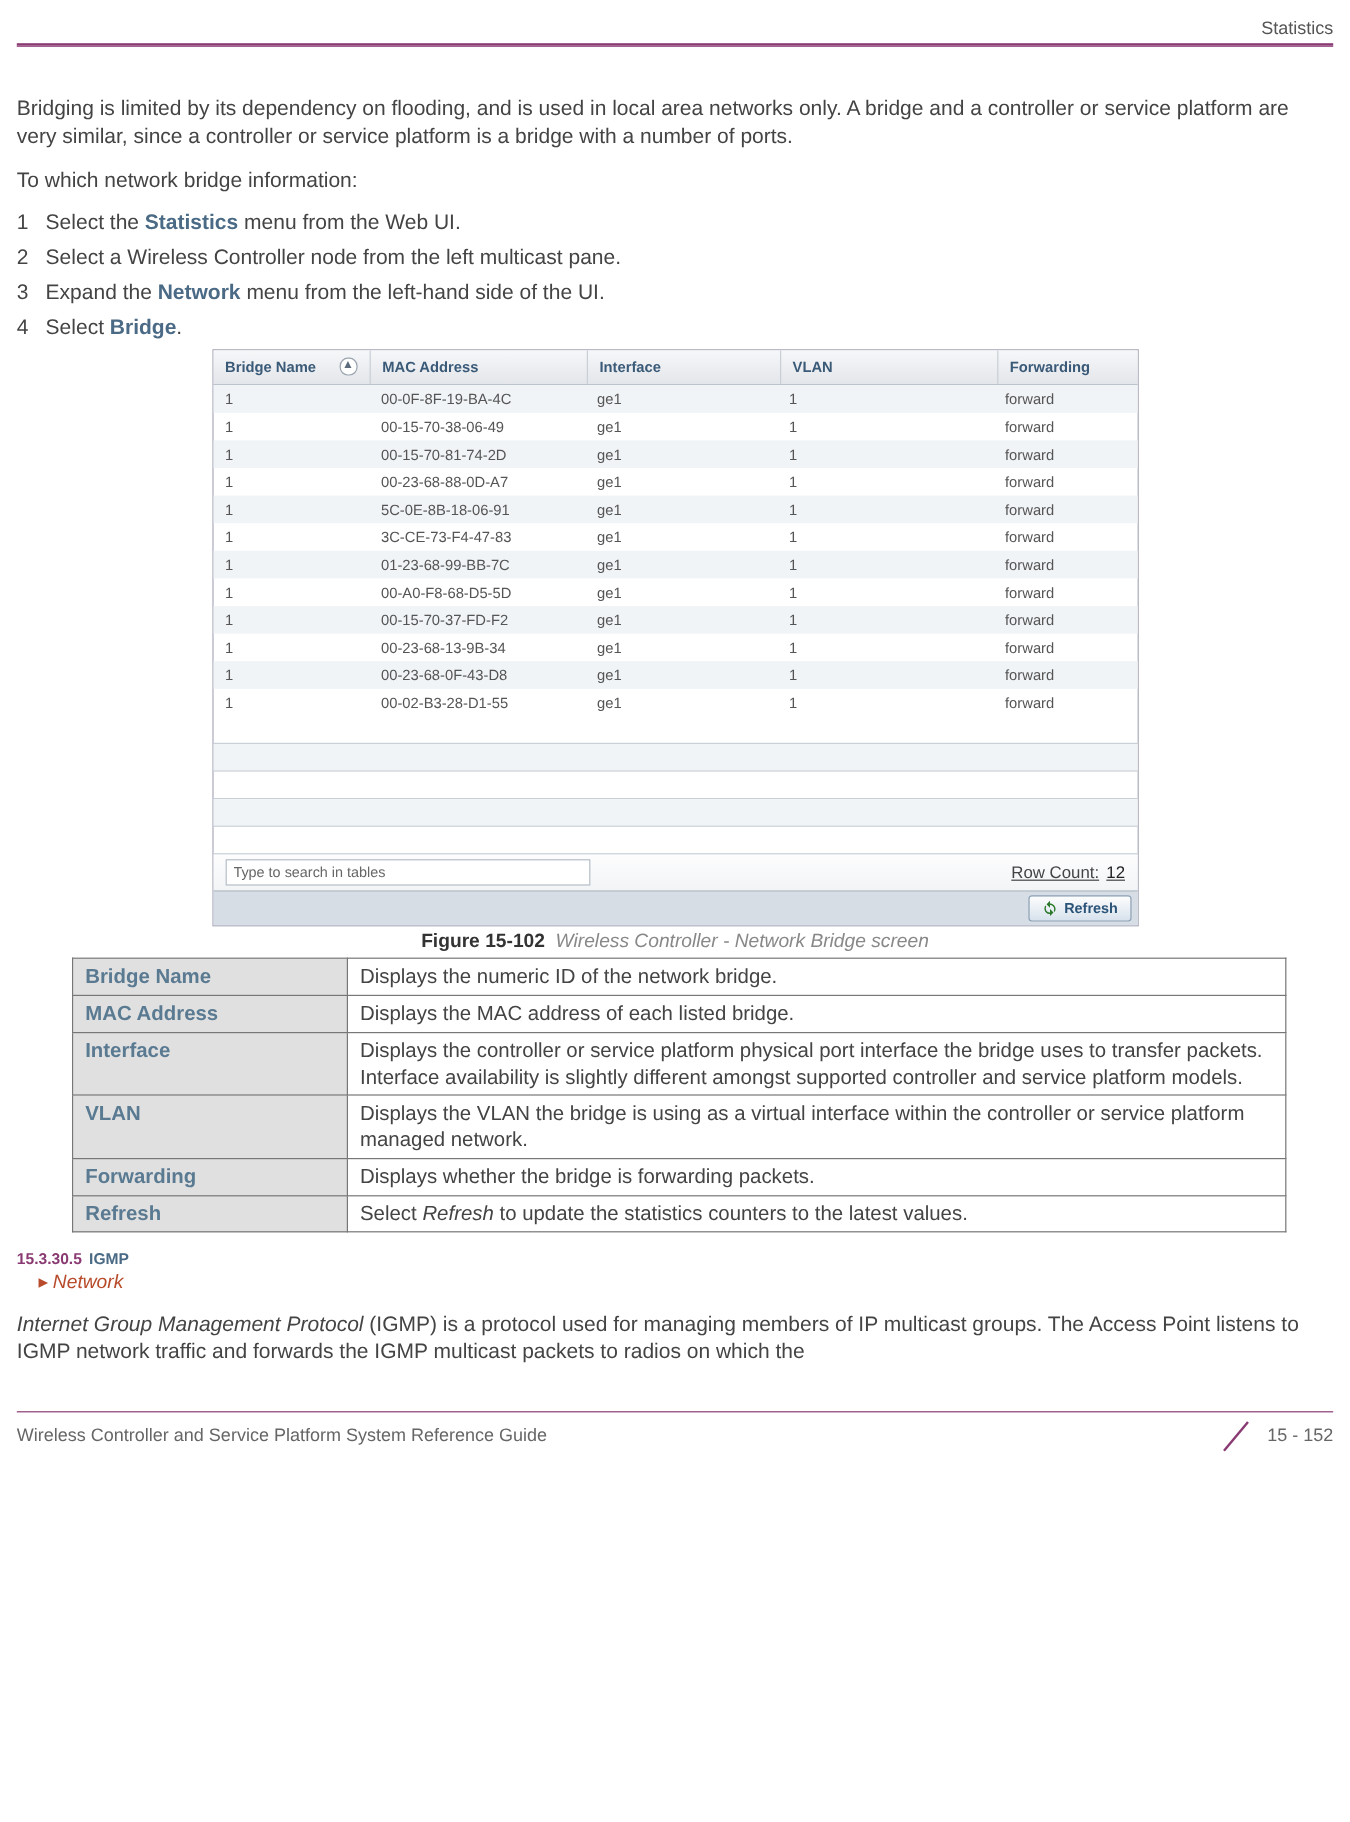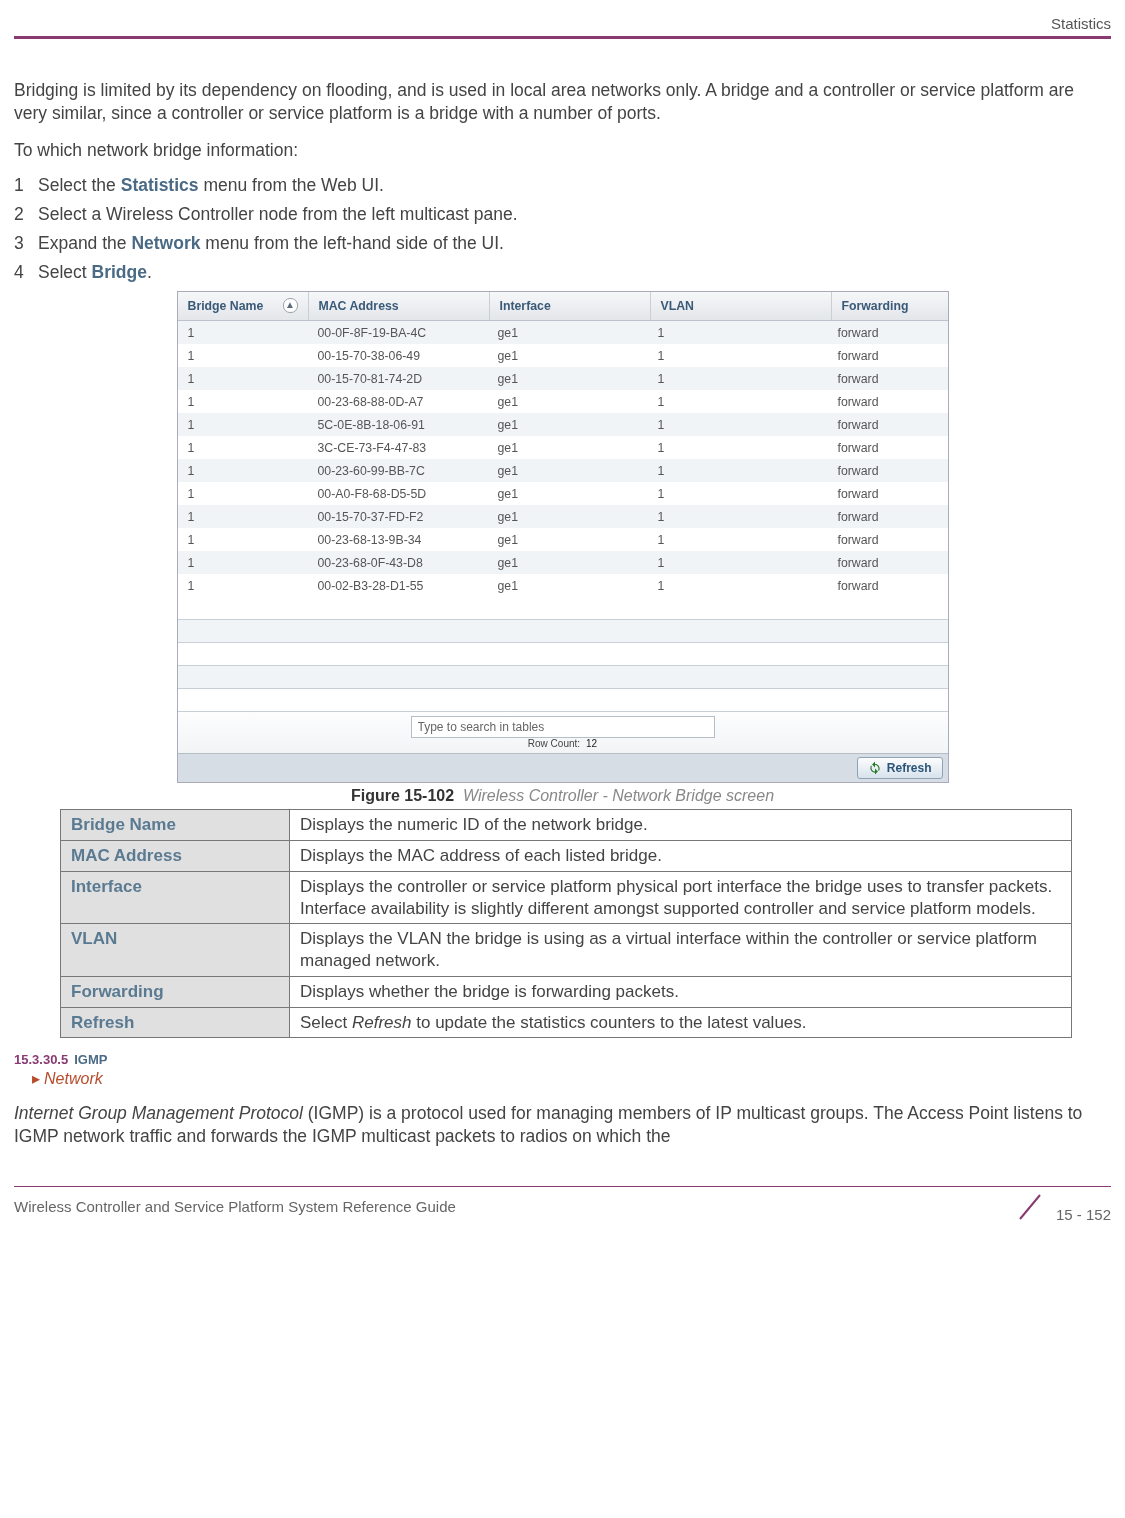--- a/index.html
+++ b/index.html
@@ -101,32 +101,31 @@
   .empty-row { height: 22px; }
   .empty-row.alt { background: #f1f4f7; }
   .ss-sep { height:1px; background:#c9cfd6; }
   .ss-search-row {
     display:flex;
     align-items:center;
     justify-content:space-between;
     border-top:1px solid #c9cfd6;
     background: linear-gradient(#fdfdfe,#f2f4f6);
     padding: 4px 10px;
-    flex-direction: column;
   }
   .ss-search-input {
     width: 290px;
     border: 1px solid #b5bdc6;
     font-size: 12px;
     padding: 3px 6px;
     color: #666;
     background: #fff;
     font-style: normal;
   }
-  .rowcount { font-size: 10px; color:#444; }
+  .rowcount { font-size: 14px; color:#444;text-decoration:underline; }
   .rowcount .n { margin-left:6px; color:#222; }
   .ss-foot {
     background:#d6dde4;
     border-top:1px solid #b5bdc6;
     padding:3px 5px;
     display:flex;
     justify-content:flex-end;
   }
   .refresh-btn {
     display:inline-flex;
@@ -199,21 +198,21 @@
     padding-top: 4px;
     display:flex;
     justify-content: space-between;
     align-items:center;
     font-size: 15px;
     color:#666;
     font-weight: 300;
   }
   .footer-band .pg {
     display:flex;
-    align-items:flex-end;
+    align-items:center;
     gap:10px;
   }
   .slash {
     width: 32px; height: 32px;
   }
 </style>
 </head>
 <body>
 
 <div class="page">
@@ -290,21 +289,21 @@
           </div>
           <div class="ss-row">
             <div class="col-bridge">1</div>
             <div class="col-mac">3C-CE-73-F4-47-83</div>
             <div class="col-int">ge1</div>
             <div class="col-vlan">1</div>
             <div class="col-fwd">forward</div>
           </div>
           <div class="ss-row alt">
             <div class="col-bridge">1</div>
-            <div class="col-mac">00-23-60-99-BB-7C</div>
+            <div class="col-mac">01-23-68-99-BB-7C</div>
             <div class="col-int">ge1</div>
             <div class="col-vlan">1</div>
             <div class="col-fwd">forward</div>
           </div>
           <div class="ss-row">
             <div class="col-bridge">1</div>
             <div class="col-mac">00-A0-F8-68-D5-5D</div>
             <div class="col-int">ge1</div>
             <div class="col-vlan">1</div>
             <div class="col-fwd">forward</div>

